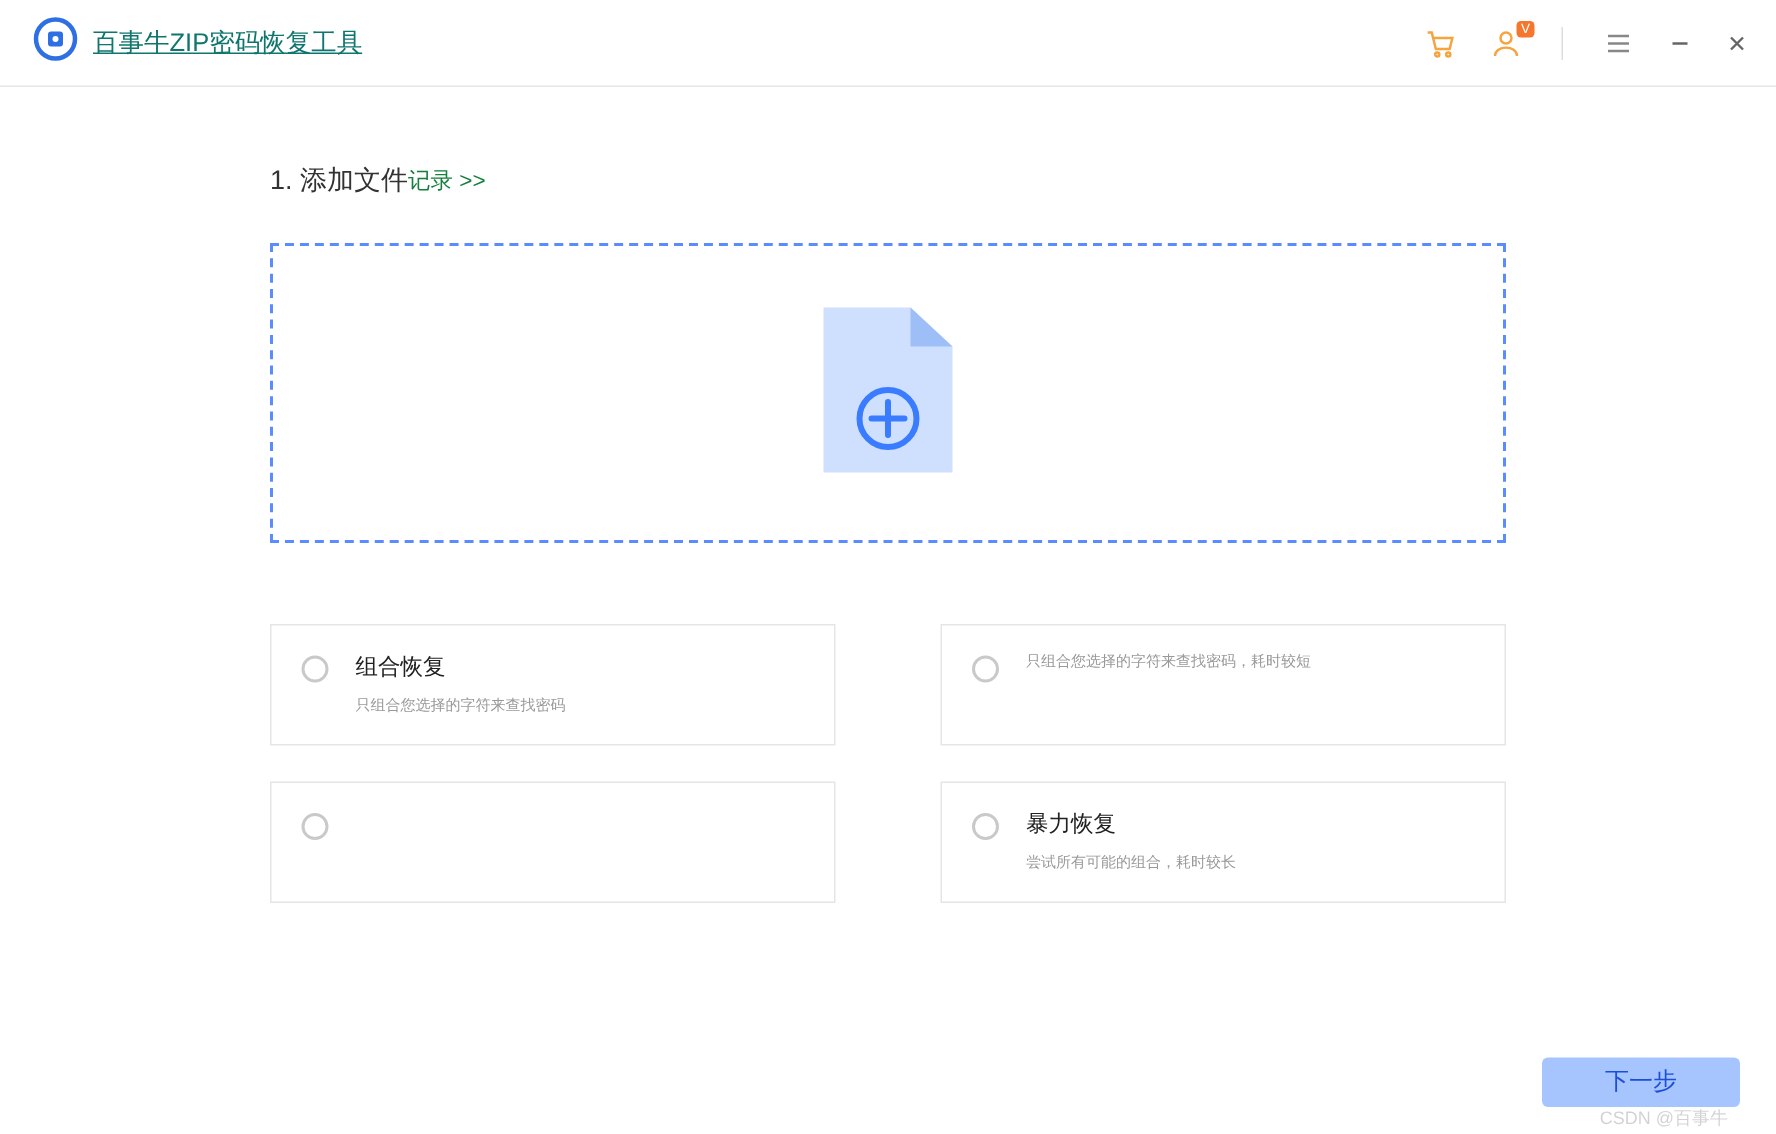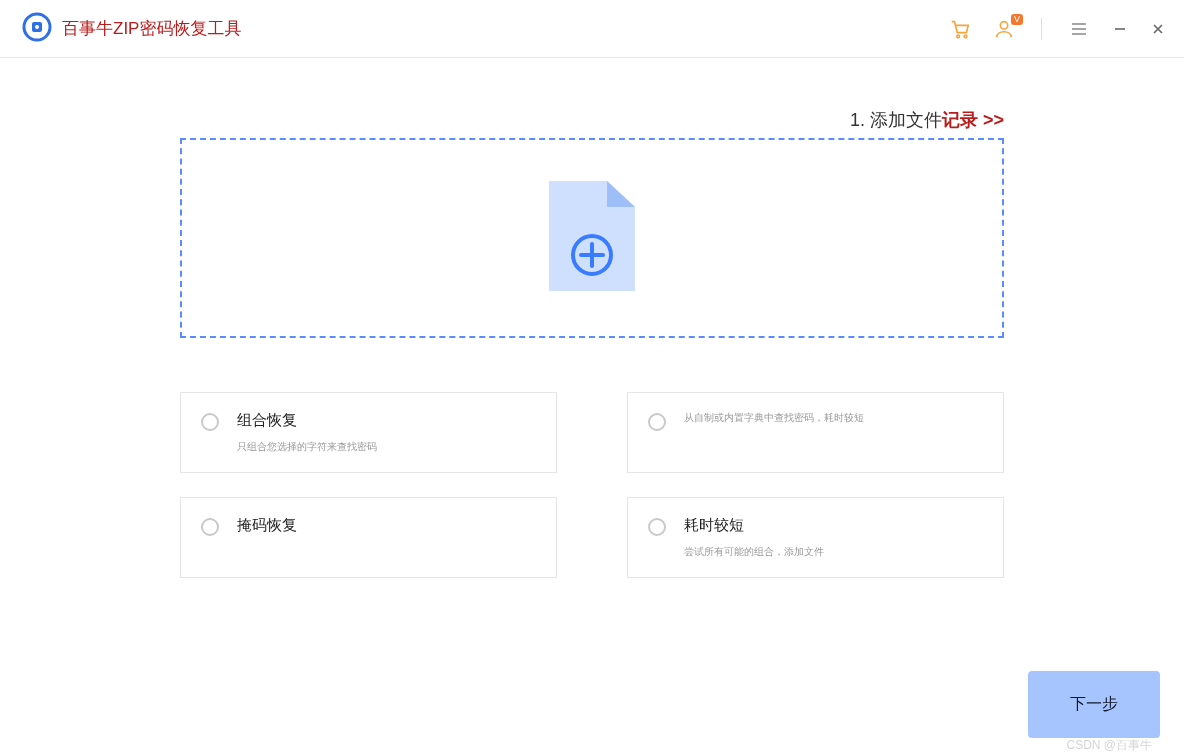--- a/index.html
+++ b/index.html
@@ -12,30 +12,30 @@
       position: relative;
     }
     .titlebar {
       height: 58px;
       display: flex;
       align-items: center;
       padding: 0 18px 0 22px;
       border-bottom: 1px solid #e6e6e6;
     }
     .logo-wrap { display: flex; align-items: center; gap: 10px; }
-    .app-title { font-size: 17px; color: #b91c1c; font-weight: 500; }
+    .app-title { font-size: 17px; color: #0f766e; font-weight: 500; text-decoration: underline; }
     .titlebar-right { margin-left: auto; display: flex; align-items: center; gap: 22px; }
     .tb-icon { width: 22px; height: 22px; display: flex; align-items: center; justify-content: center; cursor: pointer; color: #f5a43e; position: relative; }
     .divider { width: 1px; height: 22px; background: #ddd; margin: 0 4px; }
     .win-btn { width: 16px; height: 16px; cursor: pointer; color: #555; display:flex; align-items:center; justify-content:center; }
 
     .content { padding: 50px 180px 0; }
-    .section-row { display: flex; justify-content: flex-end; align-items: center; margin-bottom: 6px; }
+    .section-row { display: flex; justify-content: flex-start; align-items: center; margin-bottom: 30px; }
     .section-title { font-size: 18px; color: #333; }
-    .records-link { color: #b91c1c; font-size: 18px; cursor: pointer; font-weight: bold; }
+    .records-link { color: #15803d; font-size: 15px; cursor: pointer; }
 
     .dropzone {
       border: 2px dashed #5b8cff;
       height: 200px;
       display: flex;
       align-items: center;
       justify-content: center;
       cursor: pointer;
       margin-bottom: 54px;
     }
@@ -62,23 +62,23 @@
       margin-top: 2px;
     }
     .opt-title { font-size: 15px; color: #222; margin-bottom: 10px; }
     .opt-desc { font-size: 10px; color: #999; line-height: 1.4; }
 
     .next-btn {
       position: absolute;
       right: 24px;
       bottom: 18px;
       background: #a6c5ff;
-      color: #0f172a;
+      color: #1d4ed8;
       font-size: 16px;
-      padding: 23px 42px;
+      padding: 6px 42px;
       border-radius: 4px;
       cursor: pointer;
       border: none;
       text-align: center;
     }
     .watermark {
       position: absolute;
       right: 32px;
       bottom: 2px;
       font-size: 12px;
@@ -166,33 +166,32 @@
     <div class="option-card">
       <div class="radio"></div>
       <div>
         <div class="opt-title">组合恢复</div>
         <div class="opt-desc">只组合您选择的字符来查找密码</div>
       </div>
     </div>
     <div class="option-card">
       <div class="radio"></div>
       <div>
-        <div class="opt-desc">从自制或内置字典中查找密码，耗时较短</div>
+        <div class="opt-desc">只组合您选择的字符来查找密码，耗时较短</div>
       </div>
     </div>
     <div class="option-card">
       <div class="radio"></div>
       <div>
-        <div class="opt-title">掩码恢复</div>
       </div>
     </div>
     <div class="option-card">
       <div class="radio"></div>
       <div>
-        <div class="opt-title">耗时较短</div>
-        <div class="opt-desc">尝试所有可能的组合，添加文件</div>
+        <div class="opt-title">暴力恢复</div>
+        <div class="opt-desc">尝试所有可能的组合，耗时较长</div>
       </div>
     </div>
   </div>
 </div>
 
 <button class="next-btn">下一步</button>
 <div class="watermark">CSDN @百事牛</div>
 
 </body></html>

